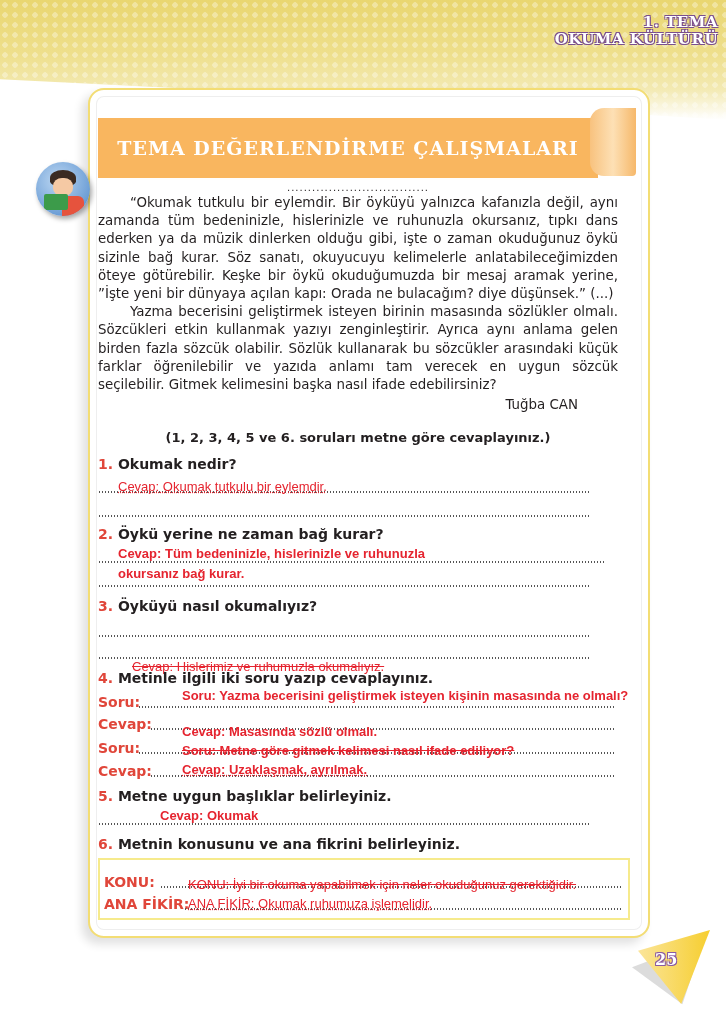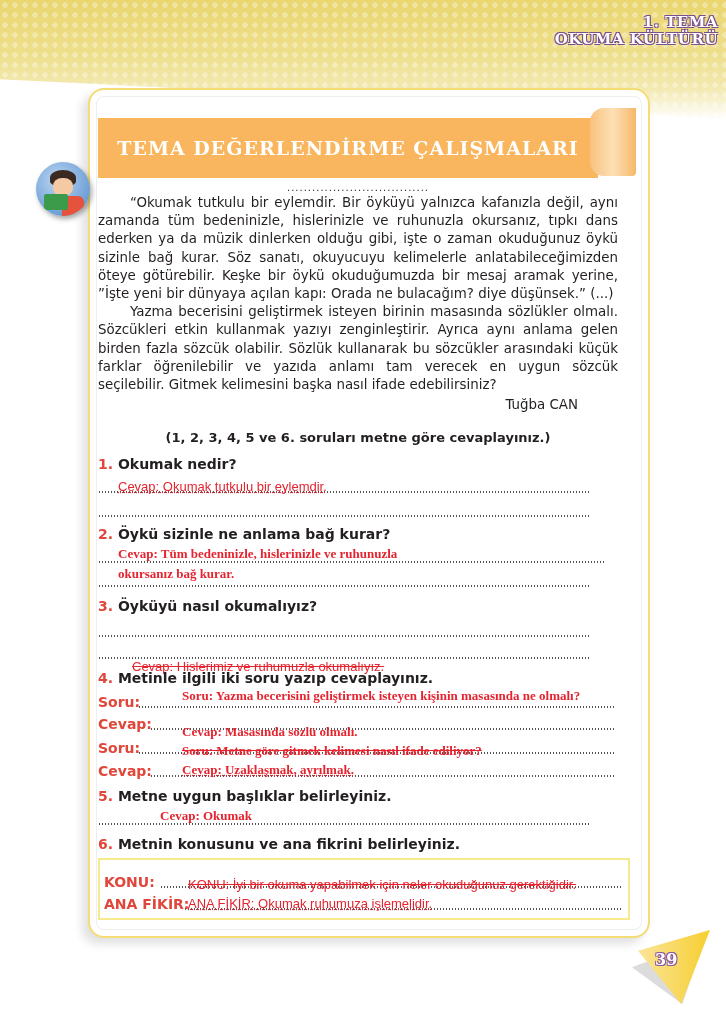--- a/index.html
+++ b/index.html
@@ -76,21 +76,21 @@
   .q .num { color: #e0463a; }
 
   .dots {
     position: absolute; height: 2px;
     background-image: radial-gradient(circle, #555 0.7px, transparent 1px);
     background-size: 3px 2px; background-repeat: repeat-x;
   }
 
   .ans { position: absolute; color: #e5242f; font-family: "Liberation Sans", sans-serif; font-size: 13px; }
   .ans.strike { text-decoration: line-through; text-decoration-color: #e5242f; }
-  .ans.bold { font-weight: bold; font-family: Liberation Serif, serif; }
+  .ans.bold { font-weight: bold; }
   .ans.under { text-decoration: underline; text-decoration-style: dotted; }
 
   .label { position: absolute; left: 98px; color: #e0463a; font-weight: bold; font-size: 14px; }
 
   .answer-box {
     position: absolute; left: 98px; top: 858px; width: 532px; height: 62px;
     border: 2px solid #f6ea8c; background: #ffffff;
   }
 
   .page-tri {
@@ -144,21 +144,21 @@
 <div class="q" style="top:456px">
   <span class="num">1.</span>
   <span>Okumak nedir?</span>
 </div>
 <div class="dots" style="left:98px; top:491px; width:492px"></div>
 <div class="ans under" style="left:118px; top:479px">Cevap: Okumak tutkulu bir eylemdir.</div>
 <div class="dots" style="left:98px; top:515px; width:492px"></div>
 
 <div class="q" style="top:526px">
   <span class="num">2.</span>
-  <span>Öykü sizinle ne anlama bağ kurar?</span>
+  <span>Öykü yerine ne zaman bağ kurar?</span>
 </div>
 <div class="ans bold" style="left:118px; top:546px">Cevap: Tüm bedeninizle, hislerinizle ve ruhunuzla</div>
 <div class="dots" style="left:98px; top:561px; width:508px"></div>
 <div class="ans bold" style="left:118px; top:566px">okursanız bağ kurar.</div>
 <div class="dots" style="left:98px; top:585px; width:492px"></div>
 
 <div class="q" style="top:598px">
   <span class="num">3.</span>
   <span>Öyküyü nasıl okumalıyız?</span>
 </div>
@@ -197,13 +197,13 @@
 <div class="answer-box"></div>
 <div class="label" style="left:104px; top:874px">KONU:</div>
 <div class="dots" style="left:160px; top:886px; width:462px"></div>
 <div class="ans strike" style="left:188px; top:877px">KONU: İyi bir okuma yapabilmek için neler okuduğunuz gerektiğidir.</div>
 <div class="label" style="left:104px; top:896px">ANA FİKİR:</div>
 <div class="dots" style="left:184px; top:908px; width:438px"></div>
 <div class="ans under" style="left:188px; top:896px">ANA FİKİR: Okumak ruhumuza işlemelidir.</div>
 
 <div class="page-tri-shadow"></div>
 <div class="page-tri"></div>
-<div class="page-num">39</div>
+<div class="page-num">25</div>
 
 </body></html>

